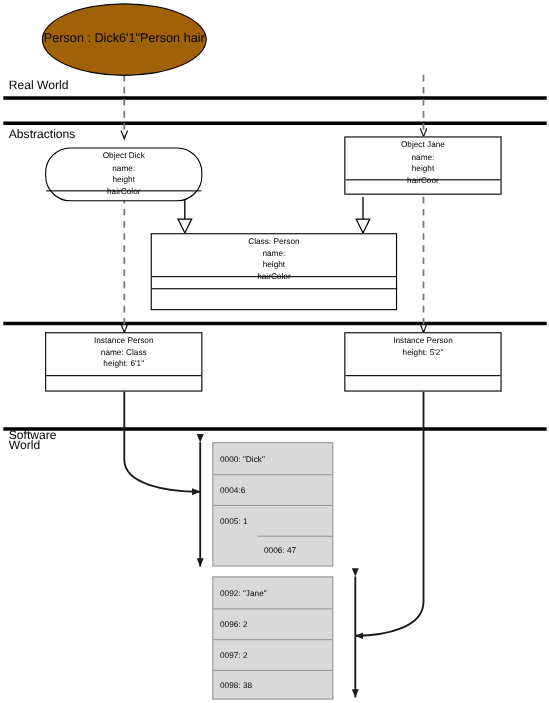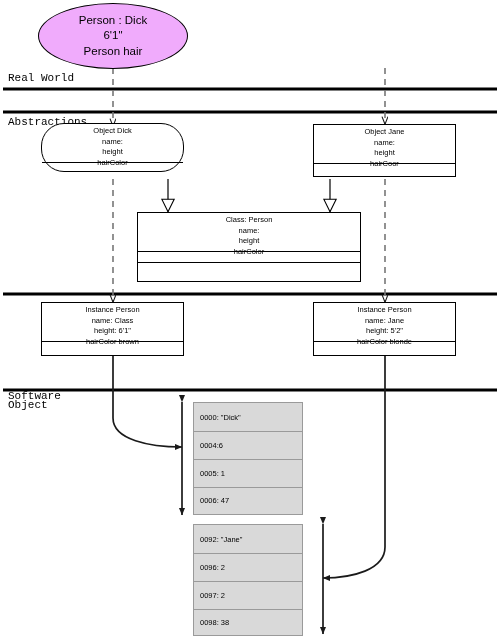--- a/index.html
+++ b/index.html
@@ -24,37 +24,36 @@
     top: 0;
     width: 500px;
     height: 639px;
   }
 
   
   .entity-ellipse {
     position: absolute;
     border: 1.5px solid #000000;
     border-radius: 50%;
-    background: #f0abfc;
+    background: #a16207;
     display: flex;
-    flex-direction: column;
+    flex-direction: row;
     align-items: center;
     justify-content: center;
     text-align: left;
     font-size: 11.5px;
     line-height: 1.32;
     box-sizing: border-box;
   }
 
   
   .band-label {
     position: absolute;
     font-size: 11px;
     white-space: nowrap;
-    font-family: Liberation Mono, monospace;
   }
 
   
   .uml-box {
     position: absolute;
     border: 1.2px solid #000000;
     background: #ffffff;
     box-sizing: border-box;
   }
   .uml-compartment {
@@ -144,30 +143,30 @@
 
     <g>
       <line x1="182" y1="402" x2="182" y2="515" stroke="#1a1a1a" stroke-width="1.7" marker-start="url(#arrow-solid-start)" marker-end="url(#arrow-solid)"></line>
       <line x1="323" y1="524" x2="323" y2="634" stroke="#1a1a1a" stroke-width="1.7" marker-start="url(#arrow-solid-start)" marker-end="url(#arrow-solid)"></line>
     </g>
   </svg>
 
   <div class="band-label" style="left:8px; top:72px;">Real World</div>
   <div class="band-label" style="left:8px; top:116px;">Abstractions</div>
   <div class="band-label" style="left:8px; top:390px;">Software</div>
-  <div class="band-label" style="left:8px; top:399px;">Object</div>
+  <div class="band-label" style="left:8px; top:399px;">World</div>
 
   <div class="entity-ellipse" style="left:38px; top:3px; width:150px; height:66px;">
     <span>Person : Dick</span>
     <span>6'1"</span>
     <span>Person hair</span>
   </div>
 
 
-  <div class="uml-box" style="left:41px; top:123px; width:143px; height:49px;border-radius:23px;">
+  <div class="uml-box" style="left:41px; top:134px; width:143px; height:49px;border-radius:23px;">
     <div class="uml-compartment" style="height:38px;">
       <span class="uml-title">Object Dick</span>
       <span class="uml-attr">name:</span>
       <span class="uml-attr">height</span>
       <span class="uml-attr">hairColor</span>
     </div>
     <div class="uml-compartment empty" style="height:15px;"></div>
   </div>
 
   <div class="uml-box" style="left:313px; top:124px; width:143px; height:53px;">
@@ -189,40 +188,37 @@
     </div>
     <div class="uml-compartment empty" style="height:11px;"></div>
     <div class="uml-compartment empty" style="height:11px;"></div>
   </div>
 
   <div class="uml-box" style="left:41px; top:302px; width:143px; height:54px;">
     <div class="uml-compartment" style="height:38px;">
       <span class="uml-title">Instance Person</span>
       <span class="uml-attr">name: Class</span>
       <span class="uml-attr">height: 6'1"</span>
-      <span class="uml-attr">hairColor brown</span>
     </div>
     <div class="uml-compartment empty" style="height:16px;"></div>
   </div>
 
   <div class="uml-box" style="left:313px; top:302px; width:143px; height:54px;">
     <div class="uml-compartment" style="height:38px;">
       <span class="uml-title">Instance Person</span>
-      <span class="uml-attr">name: Jane</span>
       <span class="uml-attr">height: 5'2"</span>
-      <span class="uml-attr">hairColor blonde</span>
     </div>
     <div class="uml-compartment empty" style="height:16px;"></div>
   </div>
 
   <div class="memory-block" style="left:193px; top:402px; width:110px; height:113px;">
     <div class="memory-cell" style="height:28px;">0000: "Dick"</div>
     <div class="memory-cell" style="height:28px;">0004:6</div>
     <div class="memory-cell" style="height:28px;">0005: 1</div>
-    <div class="memory-cell" style="height:26px;">0006: 47</div>
+    <div class="memory-cell" style="height:26px;margin-left:40px;">0006: 47</div>
   </div>
 
   <div class="memory-block" style="left:193px; top:524px; width:110px; height:112px;">
     <div class="memory-cell" style="height:28px;">0092: "Jane"</div>
     <div class="memory-cell" style="height:28px;">0096: 2</div>
     <div class="memory-cell" style="height:28px;">0097: 2</div>
     <div class="memory-cell" style="height:26px;">0098: 38</div>
   </div>
 
 </div>

